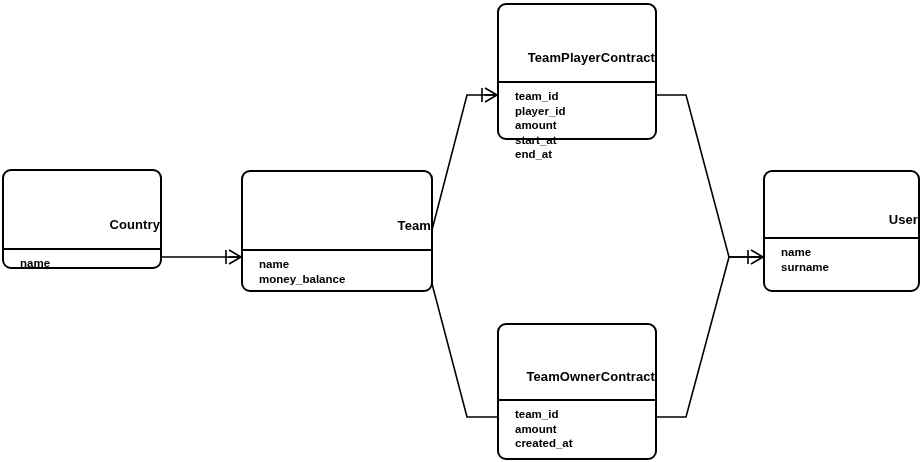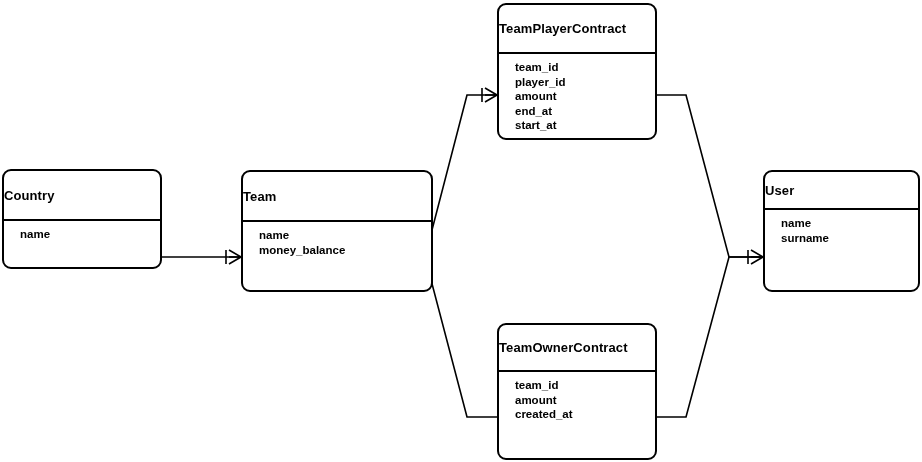--- a/index.html
+++ b/index.html
@@ -28,27 +28,28 @@
     background: #ffffff;
     border: 2px solid #000000;
     border-radius: 9px;
     z-index: 5;
   }
   .entity-header {
     box-sizing: border-box;
     width: 100%;
     display: flex;
     align-items: center;
-    justify-content: flex-start;
+    justify-content: flex-end;
     border-bottom: 2px solid #000000;
     font-size: 13px;
     font-weight: bold;
     color: #000000;
     letter-spacing: 0.1px;
     white-space: nowrap;
+    margin-top: 29px;
   }
   .entity-body {
     box-sizing: border-box;
     padding: 6px 8px 0 16px;
   }
   .attr {
     font-size: 11.5px;
     font-weight: bold;
     color: #000000;
     line-height: 14.6px;
@@ -115,22 +116,22 @@
   </div>
 
   <div class="entity" style="left:497px; top:3px; width:160px; height:137px;">
     <div class="entity-header" style="height:49px;">
       <span>TeamPlayerContract</span>
     </div>
     <div class="entity-body">
       <div class="attr">team_id</div>
       <div class="attr">player_id</div>
       <div class="attr">amount</div>
+      <div class="attr">start_at</div>
       <div class="attr">end_at</div>
-      <div class="attr">start_at</div>
     </div>
   </div>
 
   <div class="entity" style="left:497px; top:323px; width:160px; height:137px;">
     <div class="entity-header" style="height:47px;">
       <span>TeamOwnerContract</span>
     </div>
     <div class="entity-body">
       <div class="attr">team_id</div>
       <div class="attr">amount</div>

